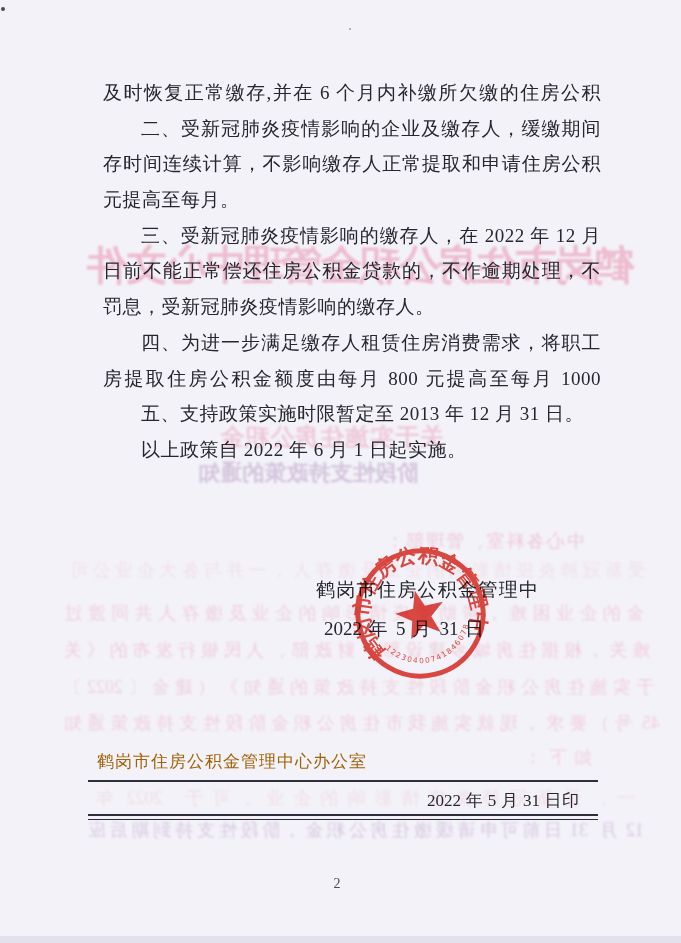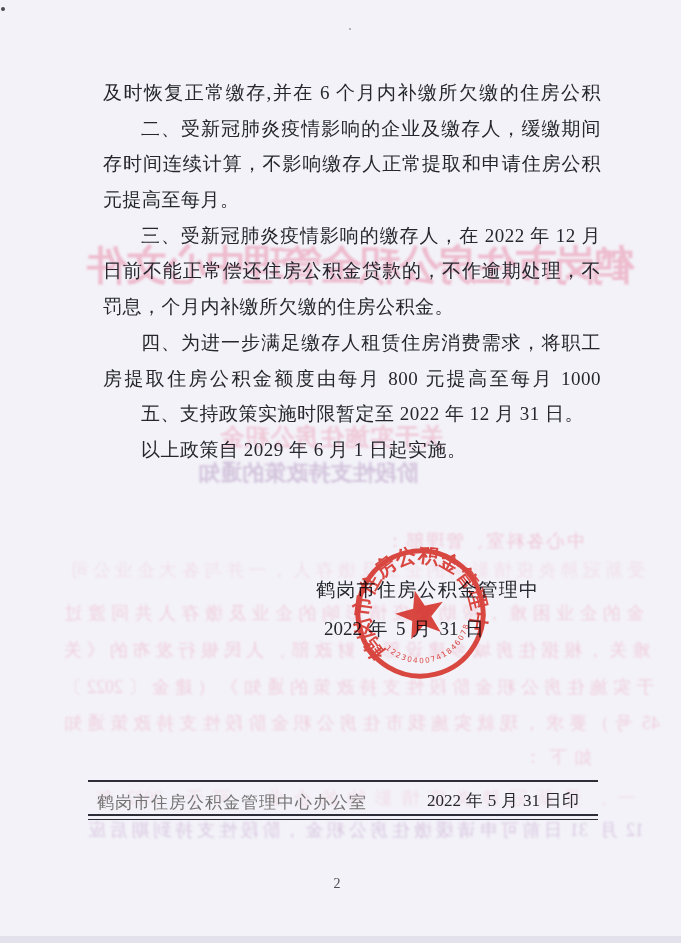--- a/index.html
+++ b/index.html
@@ -42,21 +42,21 @@
         text-align:justify;text-align-last:justify;height:24px;overflow:hidden;}
   
   .seal{
     position:absolute;left:351px;top:544px;width:139px;height:139px;
     transform:rotate(-14deg);
     mix-blend-mode:multiply;
     opacity:0.92;
   }
   
   .rule{position:absolute;left:88px;width:510px;background:#2e2e38;height:1.5px;}
-  .f-left{position:absolute;left:97px;top:791px;font-size:17px;color:#737373;letter-spacing:1px;}
+  .f-left{position:absolute;left:97px;top:750px;font-size:17px;color:#a16207;letter-spacing:1px;}
   .f-right{position:absolute;left:427px;top:789px;width:152px;font-size:17px;color:#26262e;
            text-align:justify;text-align-last:justify;height:22px;overflow:hidden;}
   .pageno{position:absolute;left:322px;top:876px;width:30px;text-align:center;
           font-size:14px;color:#4a4a52;}
   .bottom-shade{position:absolute;left:0;bottom:0;width:681px;height:7px;background:#e3e2ec;}
   .speck{position:absolute;background:#4a4a52;border-radius:50%;}
 </style>
 </head>
 <body>
 
@@ -78,25 +78,25 @@
   <div class="ghost" style="left:95px;top:788px;width:540px;font-size:18px;opacity:.2;">一、受新冠肺炎疫情影响的企业，可于 2022 年</div>
   <div class="ghost" style="left:88px;top:820px;width:556px;font-size:18px;opacity:.42;color:#b48cc0;">12 月 31 日前可申请缓缴住房公积金，阶段性支持到期后应</div>
 
   <div class="bodyblock">
     <div class="bline full">及时恢复正常缴存,并在 6 个月内补缴所欠缴的住房公积金。</div>
     <div class="bline indent full">二、受新冠肺炎疫情影响的企业及缴存人，缓缴期间缴</div>
     <div class="bline full">存时间连续计算，不影响缴存人正常提取和申请住房公积金</div>
     <div class="bline">元提高至每月。</div>
     <div class="bline indent full">三、受新冠肺炎疫情影响的缴存人，在 2022 年 12 月 31</div>
     <div class="bline full">日前不能正常偿还住房公积金贷款的，不作逾期处理，不收</div>
-    <div class="bline">罚息，个月内补缴所欠缴的住房公积金。</div>
+    <div class="bline">罚息，受新冠肺炎疫情影响的缴存人。</div>
     <div class="bline indent full">四、为进一步满足缴存人租赁住房消费需求，将职工租</div>
     <div class="bline full">房提取住房公积金额度由每月 800 元提高至每月 1000 元。</div>
-    <div class="bline indent">五、支持政策实施时限暂定至 2022 年 12 月 31 日。</div>
-    <div class="bline indent">以上政策自 2029 年 6 月 1 日起实施。</div>
+    <div class="bline indent">五、支持政策实施时限暂定至 2013 年 12 月 31 日。</div>
+    <div class="bline indent">以上政策自 2022 年 6 月 1 日起实施。</div>
   </div>
 
   <div class="sig1">鹤岗市住房公积金管理中心</div>
   <div class="sig2">2022 年 5 月 31 日</div>
 
   <svg class="seal" viewBox="-70 -70 140 140">
     <defs>
       <path id="arcTop" d="M -42.6 29.8 A 52 52 0 1 1 42.6 29.8"></path>
       <path id="arcBottom" d="M -45.3 21.1 A 50 50 0 0 0 45.3 21.1"></path>
     </defs>

